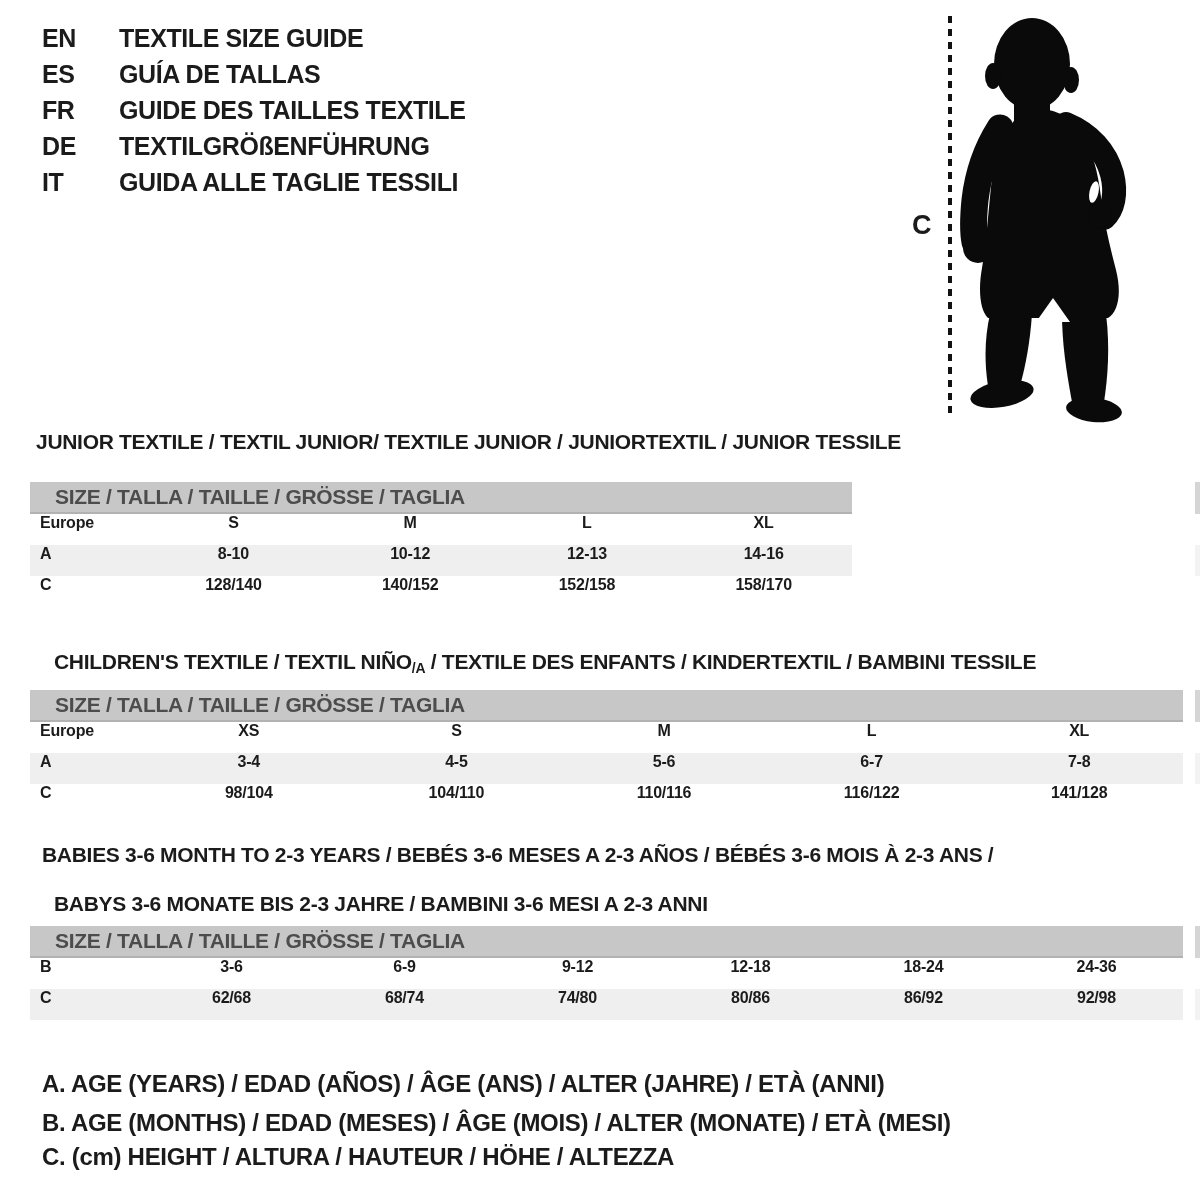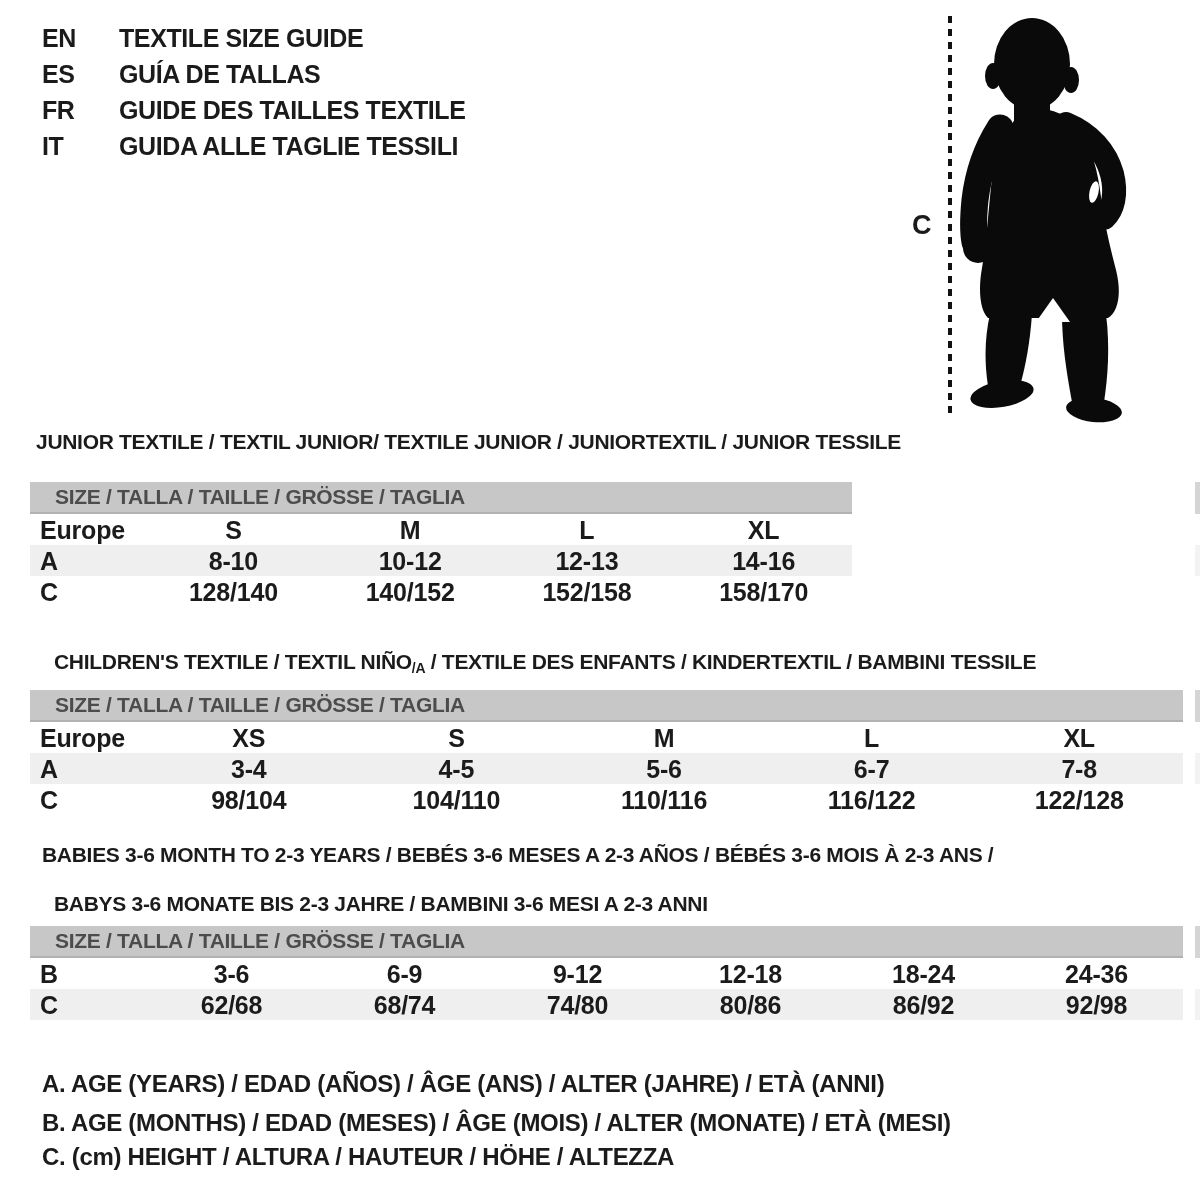--- a/index.html
+++ b/index.html
@@ -21,21 +21,21 @@
   .c-label{position:absolute;left:912px;top:210px;font-size:27px;font-weight:700}
   .toddler{position:absolute;left:958px;top:12px;width:178px;height:412px}
 
   
   .sec-title{position:absolute;font-weight:700;font-size:21px;letter-spacing:-0.3px;white-space:nowrap}
   .sec-title .sub{font-size:14px;vertical-align:-4px}
   .tbl{position:absolute}
   .bar{height:32px;background:#c7c7c7;color:#4c4c4c;font-weight:700;font-size:21px;
     letter-spacing:-0.3px;display:flex;align-items:center;padding-left:25px;
     border-bottom:2px solid #b2b2b2;box-sizing:border-box}
-  .trow{display:flex;align-items:flex-end;height:31px;font-size:25px;font-weight:700;letter-spacing:-0.2px}
+  .trow{display:flex;align-items:flex-start;height:31px;font-size:16px;font-weight:700;letter-spacing:-0.2px}
   .trow.shaded{background:#efefef}
   .tlabel{flex:0 0 115px;width:115px;padding-left:10px;box-sizing:border-box;text-align:left}
   .tcell{flex:1;text-align:center}
 
   
   .legend-line{position:absolute;left:42px;font-size:24px;font-weight:700;letter-spacing:-0.3px;white-space:nowrap}
 
   
   .sliver{position:absolute;left:1195px;width:5px;opacity:.75}
 </style>
@@ -47,20 +47,24 @@
     <span class="lang-code">EN</span>
     <span class="lang-title">TEXTILE SIZE GUIDE</span>
   </div>
   <div class="lang-row">
     <span class="lang-code">ES</span>
     <span class="lang-title">GUÍA DE TALLAS</span>
   </div>
   <div class="lang-row">
     <span class="lang-code">FR</span>
     <span class="lang-title">GUIDE DES TAILLES TEXTILE</span>
+  </div>
+  <div class="lang-row">
+    <span class="lang-code">DE</span>
+    <span class="lang-title">TEXTILGRÖßENFÜHRUNG</span>
   </div>
   <div class="lang-row">
     <span class="lang-code">IT</span>
     <span class="lang-title">GUIDA ALLE TAGLIE TESSILI</span>
   </div>
 </div>
 
 <div class="c-label">C</div>
 <div class="dash-line"></div>
 <svg class="toddler" viewBox="0 0 178 412" xmlns="http://www.w3.org/2000/svg">
@@ -136,21 +140,21 @@
     <div class="tcell">5-6</div>
     <div class="tcell">6-7</div>
     <div class="tcell">7-8</div>
   </div>
   <div class="trow">
     <div class="tlabel">C</div>
     <div class="tcell">98/104</div>
     <div class="tcell">104/110</div>
     <div class="tcell">110/116</div>
     <div class="tcell">116/122</div>
-    <div class="tcell">122/128</div>
+    <div class="tcell">141/128</div>
   </div>
 </div>
 
 <h2 class="sec-title" style="left:42px;top:843px;margin:0">BABIES 3-6 MONTH TO 2-3 YEARS / BEBÉS 3-6 MESES A 2-3 AÑOS / BÉBÉS 3-6 MOIS À 2-3 ANS /</h2>
 <h2 class="sec-title" style="left:42px;top:880px;margin:12px">BABYS 3-6 MONATE BIS 2-3 JAHRE / BAMBINI 3-6 MESI A 2-3 ANNI</h2>
 <div class="tbl" style="left:30px;top:926px;width:1153px">
   <div class="bar">SIZE / TALLA / TAILLE / GRÖSSE / TAGLIA</div>
   <div class="trow">
     <div class="tlabel">B</div>
     <div class="tcell">3-6</div>

